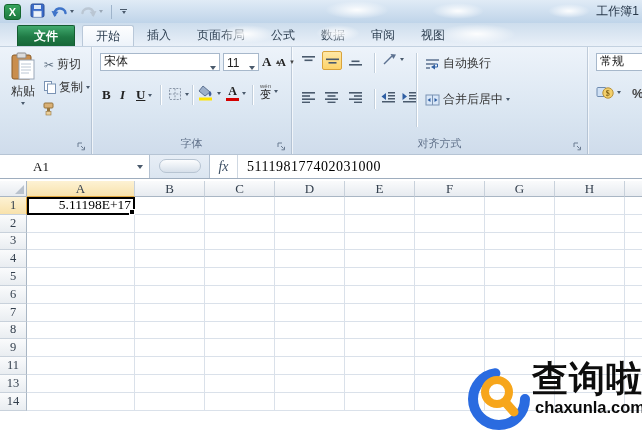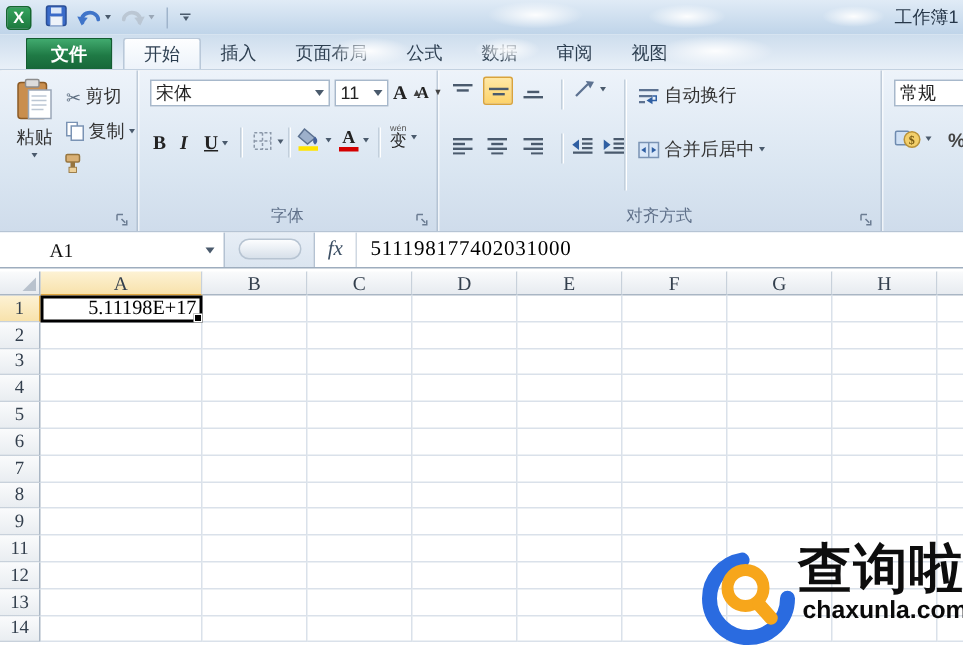--- a/index.html
+++ b/index.html
@@ -23,21 +23,21 @@
   .tab-file { height:21px; padding:0 16px; display:flex; align-items:center; color:#fff; font-weight:bold; background:linear-gradient(#41aa6e,#1f7a45 55%,#176739); border-radius:2px 2px 0 0; border:1px solid #145c31; border-bottom:none; margin-right:7px; }
   .tab { height:21px; padding:0 13px; display:flex; align-items:center; color:#2c3e50; }
   .tab.active { background:linear-gradient(#fdfeff,#edf3fa); border:1px solid #b9c8d9; border-bottom:none; border-radius:2.5px 2.5px 0 0; }
 
   
   .ribbon { height:108px; background:linear-gradient(#edf3fa,#d9e5f1 65%,#cfdceb); position:relative; border-bottom:1px solid #b6c4d4; }
   .group { position:absolute; top:0; height:100%; border-right:1px solid rgba(155,172,192,.55); box-shadow:1px 0 0 rgba(255,255,255,.65); }
   .glabel { position:absolute; bottom:3px; left:0; right:0; text-align:center; font-size:11px; color:#60718a; }
   .launcher { position:absolute; bottom:4px; right:4px; width:10px; height:10px; }
   .rtext { color:#333; font-size:12px; }
-  .combo { background:#fff; border:1px solid #a7b8cb; display:flex; align-items:center; position:absolute; height:18px; padding:0 3px; color:#222; }
+  .combo { background:#fff; border:1px solid #a7b8cb; display:flex; align-items:flex-end; position:absolute; height:18px; padding:0 3px; color:#222; }
   .combo .dd { margin-left:auto; }
   .btn { position:absolute; display:flex; align-items:center; gap:3px; color:#333; }
   .selbtn { background:linear-gradient(#ffe8a6,#fdd36a); border:1px solid #d9a33c; border-radius:2px; }
   .serifB { font-family:"Liberation Serif",serif; font-weight:bold; font-size:13px; color:#222; }
 
   
   .fbar { height:24px; background:linear-gradient(#e7eef6,#dbe5f0); display:flex; align-items:stretch; border-bottom:1px solid #9eadbe; position:relative; }
   .namebox { width:150px; background:#fff; border-right:1px solid #b4c2d2; display:flex; align-items:center; font-family:"Liberation Serif",serif; font-size:13px; color:#111; padding-left:33px; position:relative; }
   .namebox .dd { position:absolute; right:6px; top:10px; }
   .pill { width:42px; height:14px; margin:4px 8px 0 9px; border-radius:8px; background:linear-gradient(#fcfdfe,#d7e0ea); border:1px solid #b7c4d2; }
@@ -486,32 +486,20 @@
         <div class="cell" style="width: 70px;"></div>
         <div class="cell" style="width: 70px;"></div>
         <div class="cell" style="width: 70px;"></div>
         <div class="cell" style="width: 70px;"></div>
         <div class="cell" style="width: 70px;"></div>
         <div class="cell" style="width: 70px;"></div>
         <div class="cell" style="width: 70px;"></div>
         <div class="cell flex1"></div>
       </div>
       <div class="row">
-        <div class="rowh">12</div>
-        <div class="cell" style="width: 108px;"></div>
-        <div class="cell" style="width: 70px;"></div>
-        <div class="cell" style="width: 70px;"></div>
-        <div class="cell" style="width: 70px;"></div>
-        <div class="cell" style="width: 70px;"></div>
-        <div class="cell" style="width: 70px;"></div>
-        <div class="cell" style="width: 70px;"></div>
-        <div class="cell" style="width: 70px;"></div>
-        <div class="cell flex1"></div>
-      </div>
-      <div class="row">
         <div class="rowh">13</div>
         <div class="cell" style="width: 108px;"></div>
         <div class="cell" style="width: 70px;"></div>
         <div class="cell" style="width: 70px;"></div>
         <div class="cell" style="width: 70px;"></div>
         <div class="cell" style="width: 70px;"></div>
         <div class="cell" style="width: 70px;"></div>
         <div class="cell" style="width: 70px;"></div>
         <div class="cell" style="width: 70px;"></div>
         <div class="cell flex1"></div>

